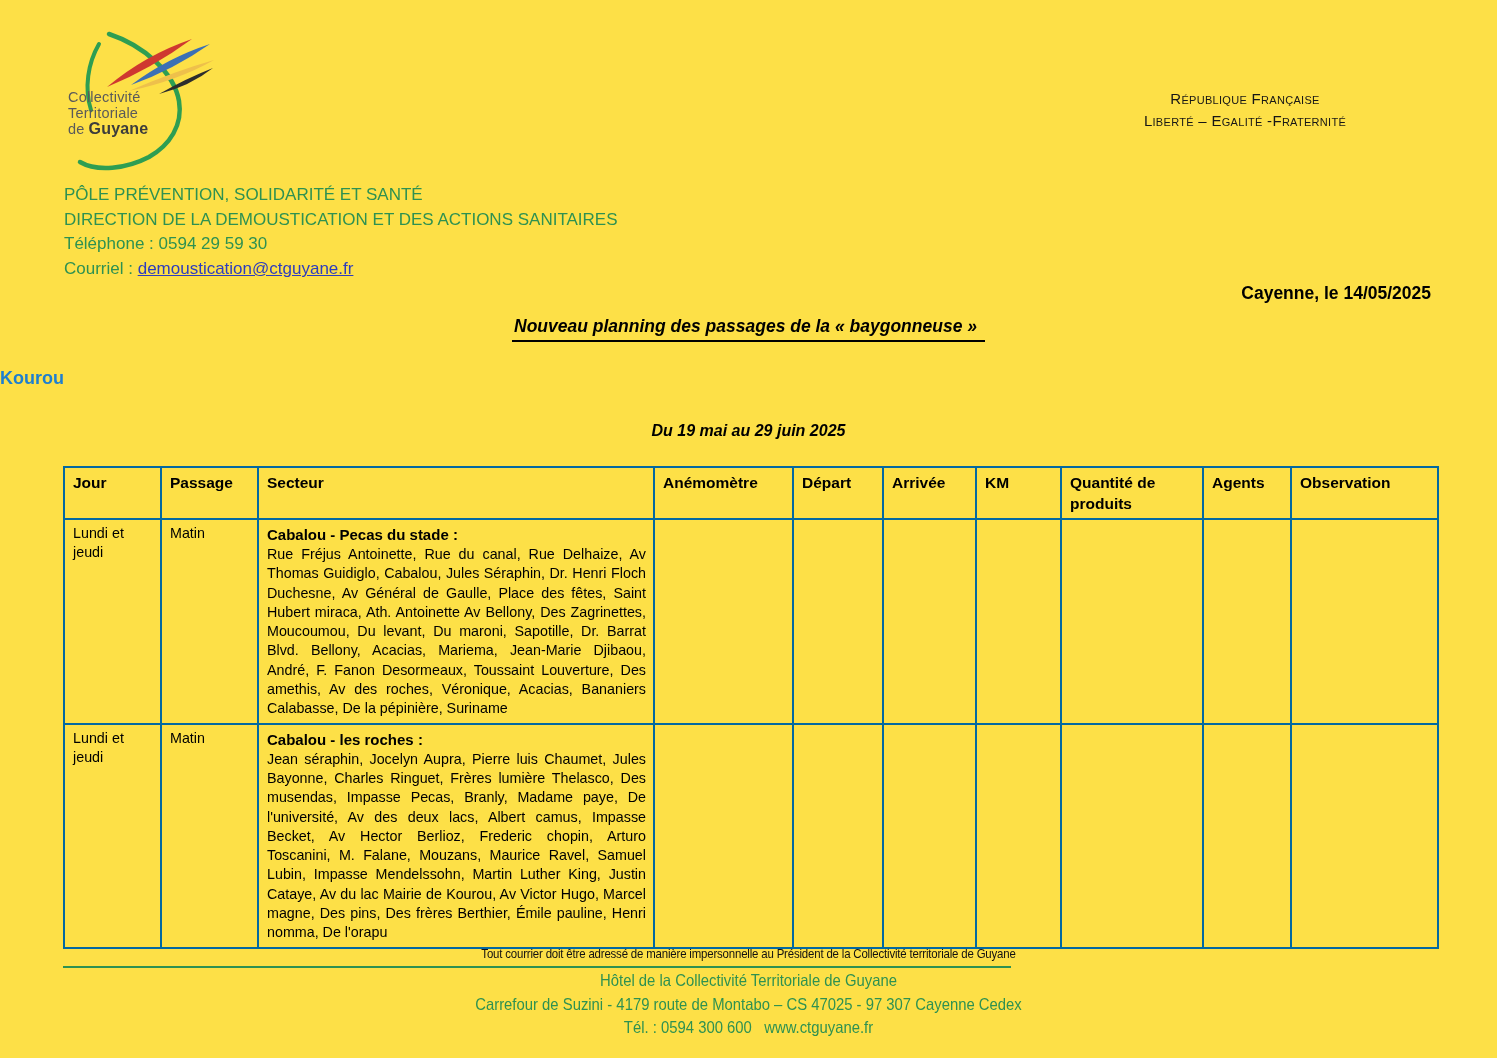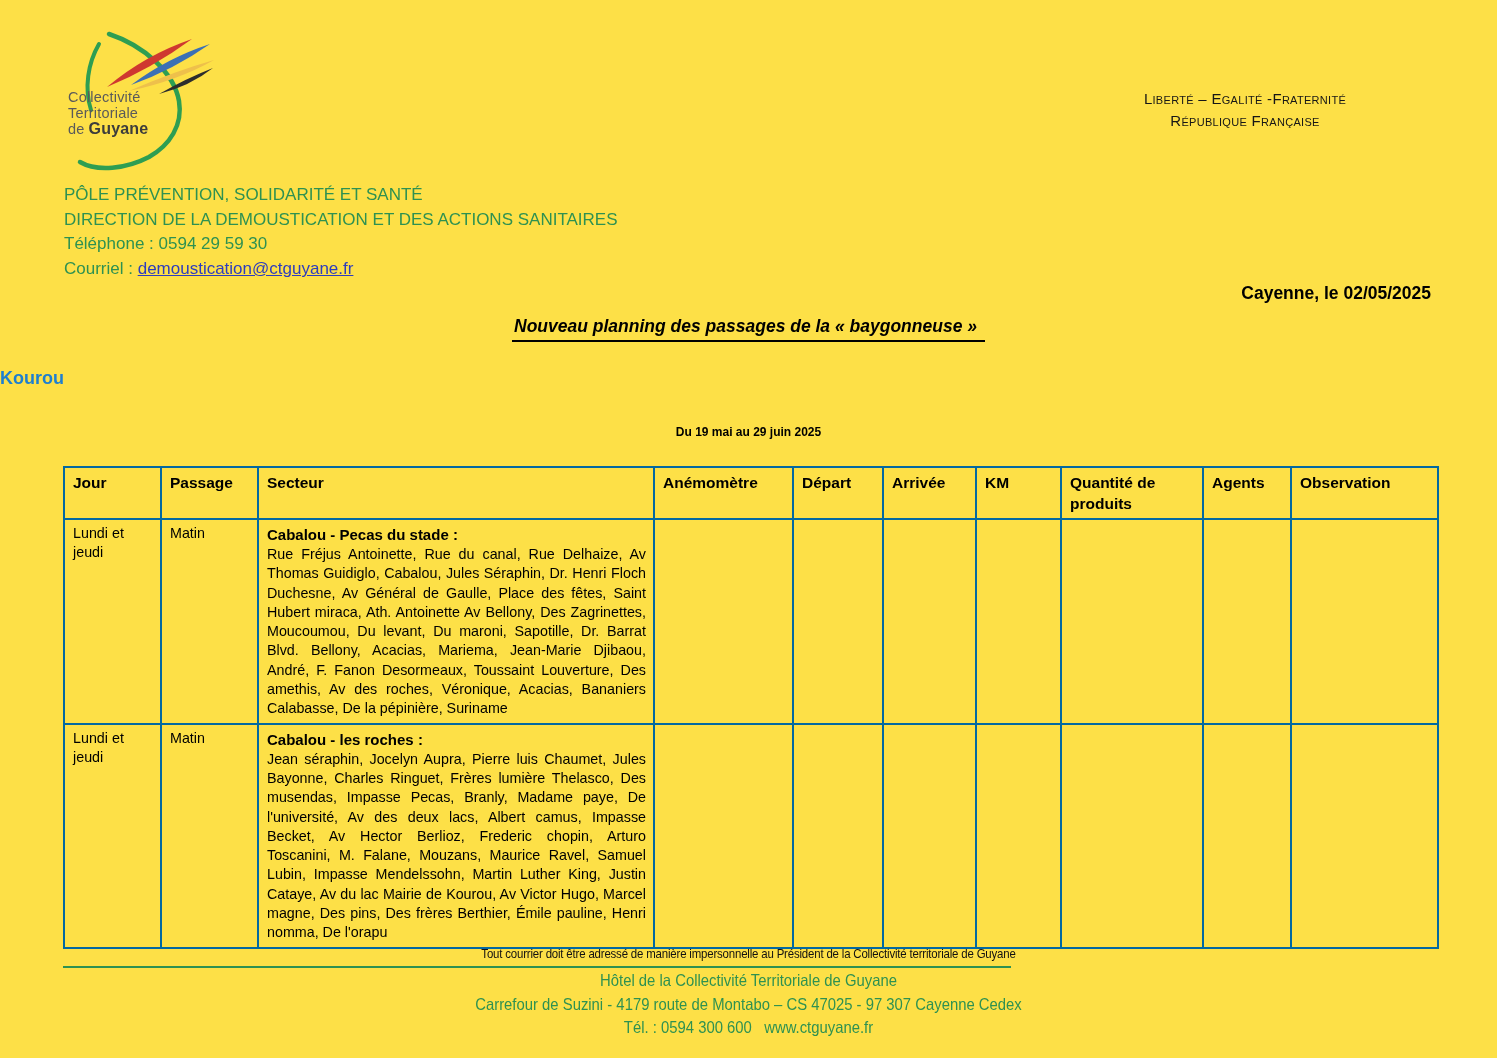--- a/index.html
+++ b/index.html
@@ -33,21 +33,21 @@
 
   .dateline { position: absolute; right: 66px; top: 283px; font-weight: bold; font-size: 17.5px; }
 
   .title-row { position: absolute; left: 0; top: 316px; width: 100%; text-align: center; }
   .doc-title { display: inline-block; font-weight: bold; font-size: 17.5px; border-bottom: 2.5px solid #000; padding: 0 8px 3px 2px; font-style: italic; }
 
   .city-row { position: absolute; left: 0; top: 368px; width: 100%; }
   .city { color: #1e7fd0; font-weight: bold; font-size: 18px; }
 
   .period-row { position: absolute; left: 0; top: 422px; width: 100%; text-align: center; }
-  .period { font-weight: bold; font-size: 12px; }
+  .period { font-weight: bold; font-style: italic; font-size: 16px; }
 
   
   table.planning {
     position: absolute; left: 63px; top: 466px;
     width: 1374px; border-collapse: collapse; table-layout: fixed;
   }
   table.planning th, table.planning td {
     border: 2px solid #0369a1;
     vertical-align: top;
     padding: 4px 7px 4px 8px;
@@ -91,32 +91,32 @@
       <path d="M96,63 Q124,47 150,37 Q127,55 96,63 Z" fill="#2d2d2d"></path>
     </svg>
     <div class="logo-text">
       <div class="lt-line">Collectivité</div>
       <div class="lt-line">Territoriale</div>
       <div class="lt-line"><span>de</span><span class="logo-name">Guyane</span></div>
     </div>
   </div>
 
   <div class="republic">
+    <div>République Française</div>
     <div>Liberté – Egalité -Fraternité</div>
-    <div>République Française</div>
   </div>
 
   <div class="org">
     <div>PÔLE PRÉVENTION, SOLIDARITÉ ET SANTÉ</div>
     <div>DIRECTION DE LA DEMOUSTICATION ET DES ACTIONS SANITAIRES</div>
     <div>Téléphone : 0594 29 59 30</div>
     <div><span>Courriel : </span><a class="email">demoustication@ctguyane.fr</a></div>
   </div>
 
-  <div class="dateline">Cayenne, le 02/05/2025</div>
+  <div class="dateline">Cayenne, le 14/05/2025</div>
 
   <div class="title-row">
     <span class="doc-title">Nouveau planning des passages de la « baygonneuse »</span>
   </div>
 
   <div class="city-row">
     <span class="city">Kourou</span>
   </div>
 
   <div class="period-row">

